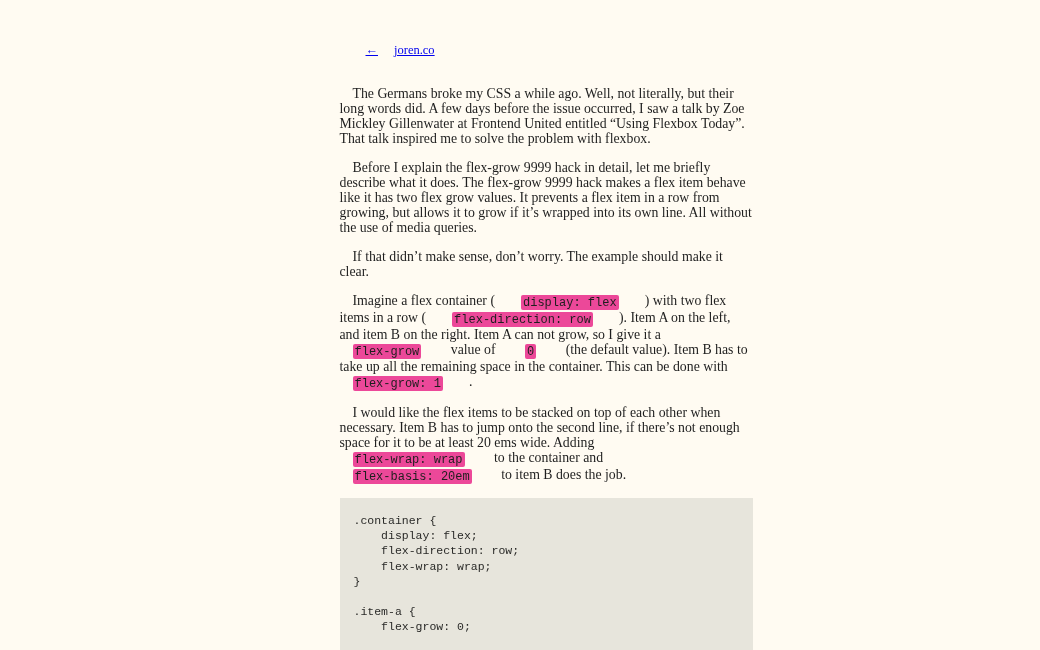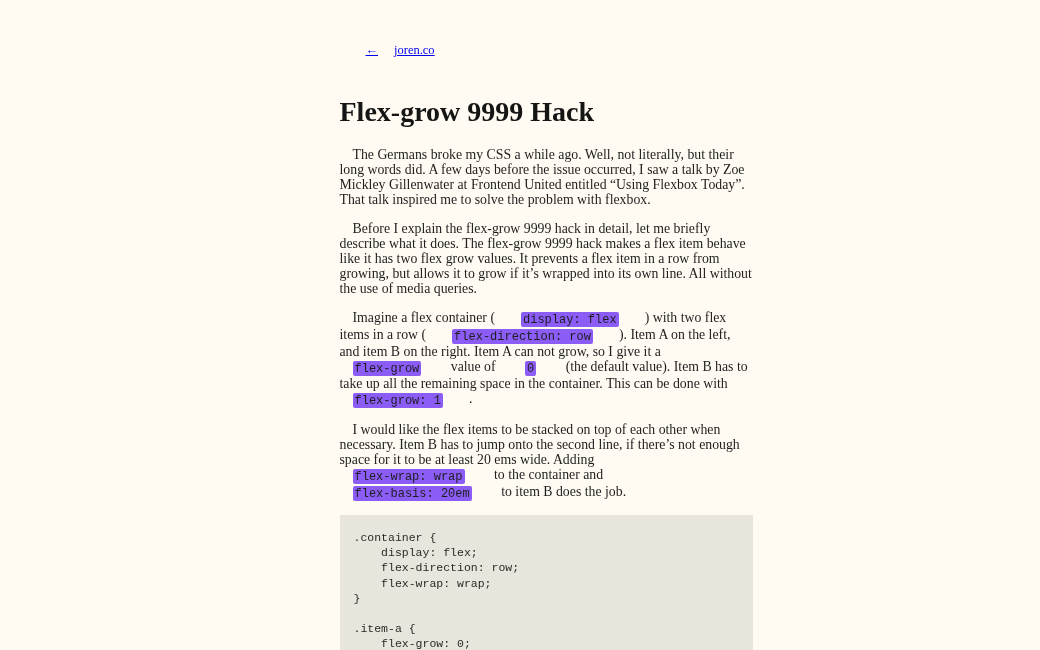--- a/index.html
+++ b/index.html
@@ -33,21 +33,21 @@
     color: #151515;
   }
   p.para {
     margin: 14px 0;
     font-size: 13.8px;
     line-height: 15px;
   }
   .seg-code {
     font-family: "Liberation Mono", monospace;
     font-size: 12px;
-    background: #8b5cf6;
+    background: #ec4899;
     padding: 0.5px 2px;
     border-radius: 2px;
     white-space: nowrap;
   }
   pre.code-block {
     margin: 12px 0 0 0;
     background: #E7E5DC;
     padding: 15px 14px;
     font-family: "Liberation Mono", monospace;
     font-size: 11.5px;
@@ -57,26 +57,26 @@
     overflow: hidden;
   }
 </style>
 </head>
 <body>
 
 <div class="page">
 
   <a class="back-link"><span class="arrow">←</span><span>joren.co</span></a>
 
-  <h1 class="title">Flex-grow 9999 Hack</h1>
 
   <p class="para"><span>The Germans broke my CSS a while ago. Well, not literally, but their long words did. A few days before the issue occurred, I saw a talk by Zoe Mickley Gillenwater at Frontend United entitled “Using Flexbox Today”. That talk inspired me to solve the problem with flexbox.</span></p>
 
   <p class="para"><span>Before I explain the flex-grow 9999 hack in detail, let me briefly describe what it does. The flex-grow 9999 hack makes a flex item behave like it has two flex grow values. It prevents a flex item in a row from growing, but allows it to grow if it’s wrapped into its own line. All without the use of media queries.</span></p>
 
+  <p class="para"><span>If that didn’t make sense, don’t worry. The example should make it clear.</span></p>
 
   <p class="para"><span>Imagine a flex container (</span><span class="seg-code">display: flex</span><span>) with two flex items in a row (</span><span class="seg-code">flex-direction: row</span><span>). Item A on the left, and item B on the right. Item A can not grow, so I give it a </span><span class="seg-code">flex-grow</span><span> value of </span><span class="seg-code">0</span><span> (the default value). Item B has to take up all the remaining space in the container. This can be done with </span><span class="seg-code">flex-grow: 1</span><span>.</span></p>
 
   <p class="para"><span>I would like the flex items to be stacked on top of each other when necessary. Item B has to jump onto the second line, if there’s not enough space for it to be at least 20 ems wide. Adding </span><span class="seg-code">flex-wrap: wrap</span><span> to the container and </span><span class="seg-code">flex-basis: 20em</span><span> to item B does the job.</span></p>
 
   <pre class="code-block">.container {
     display: flex;
     flex-direction: row;
     flex-wrap: wrap;
 }

